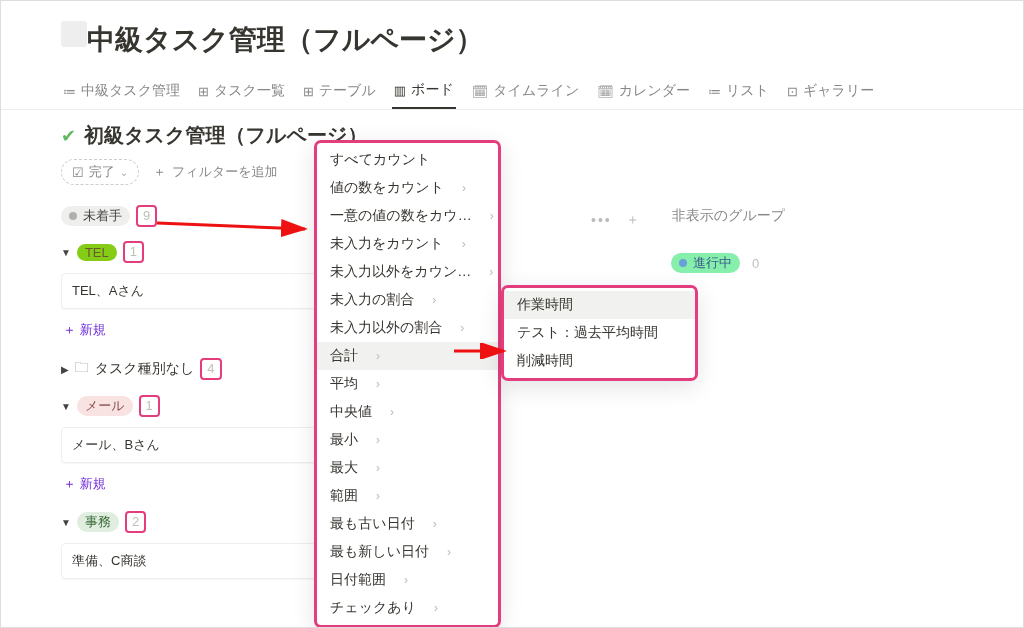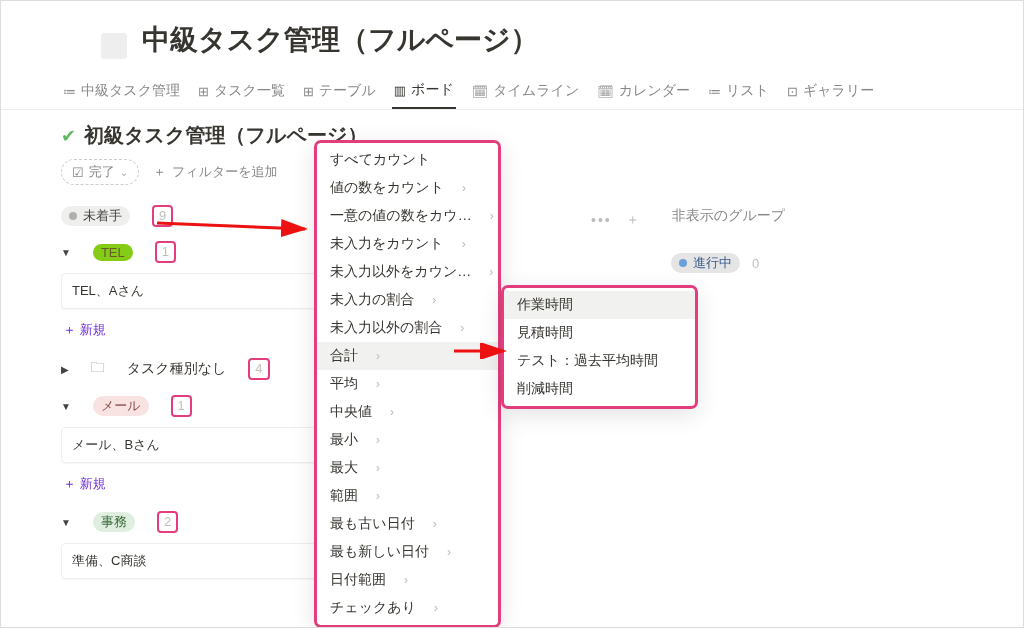--- a/index.html
+++ b/index.html
@@ -10,23 +10,22 @@
       background: #fff;
       width: 1024px;
       height: 628px;
       overflow: hidden;
       position: relative;
       border: 1px solid #ddd;
     }
     .header {
       padding: 20px 30px 10px 60px;
       display: flex;
-      align-items: flex-end;
-      gap: 15px;
-      margin-left: 40px;
+      align-items: flex-start;
+      gap: 0;
     }
     .header .page-icon {
       width: 26px; height: 26px;
       background: #eee;
       border-radius: 3px;
     }
     .header h1 {
       font-size: 28px;
       font-weight: 700;
     }
@@ -92,38 +91,38 @@
     .content {
       display: flex;
       padding: 4px 60px;
       gap: 60px;
       position: relative;
     }
     .column { width: 260px; }
     .group-row {
       display: flex;
       align-items: center;
-      gap: 22px;
+      gap: 6px;
       padding: 4px 0;
       font-size: 14px;
     }
     .disclosure { font-size: 10px; cursor: pointer; color: #444; }
     .pill {
       display: inline-flex;
       align-items: center;
       gap: 6px;
       border-radius: 10px;
       padding: 1px 8px;
       font-size: 13px;
     }
     .pill-gray  { background: #efefee; color: #444; }
     .pill-yellow{ background: #84cc16; color: #6b5a2d; justify-content: flex-end; }
     .pill-pink  { background: #f8e2e2; color: #8a4a4a; text-align: center; }
     .pill-green { background: #dfeedf; color: #3c6b3c; }
-    .pill-blue  { background: #e5e5e5; color: #3a5a8a; }
+    .pill-blue  { background: #86efac; color: #3a5a8a; }
     .dot { width: 8px; height: 8px; border-radius: 50%; display: inline-block; }
     .dot-gray  { background: #b0aeae; }
     .dot-blue  { background: #6b9fd8; }
     .count {
       font-size: 13px;
       color: #bfbfbd;
       padding: 0 4px;
     }
     .count.boxed {
       border: 2px solid #e33d7e;
@@ -406,23 +405,20 @@
       <span>チェックあり</span>
       <span class="menu-caret">›</span>
     </div>
 </div>
 
 <div class="menu menu2 menu-highlight">
   <div class="menu-item sel">
       <span>作業時間</span>
     </div>
   <div class="menu-item">
-      <span>見積時間</span>
-    </div>
-  <div class="menu-item">
       <span>テスト：過去平均時間</span>
     </div>
   <div class="menu-item">
       <span>削減時間</span>
     </div>
 </div>
 
 <div class="arrow" style="left:156px; top:214px;">
   <svg width="158" height="24">
       <defs>

